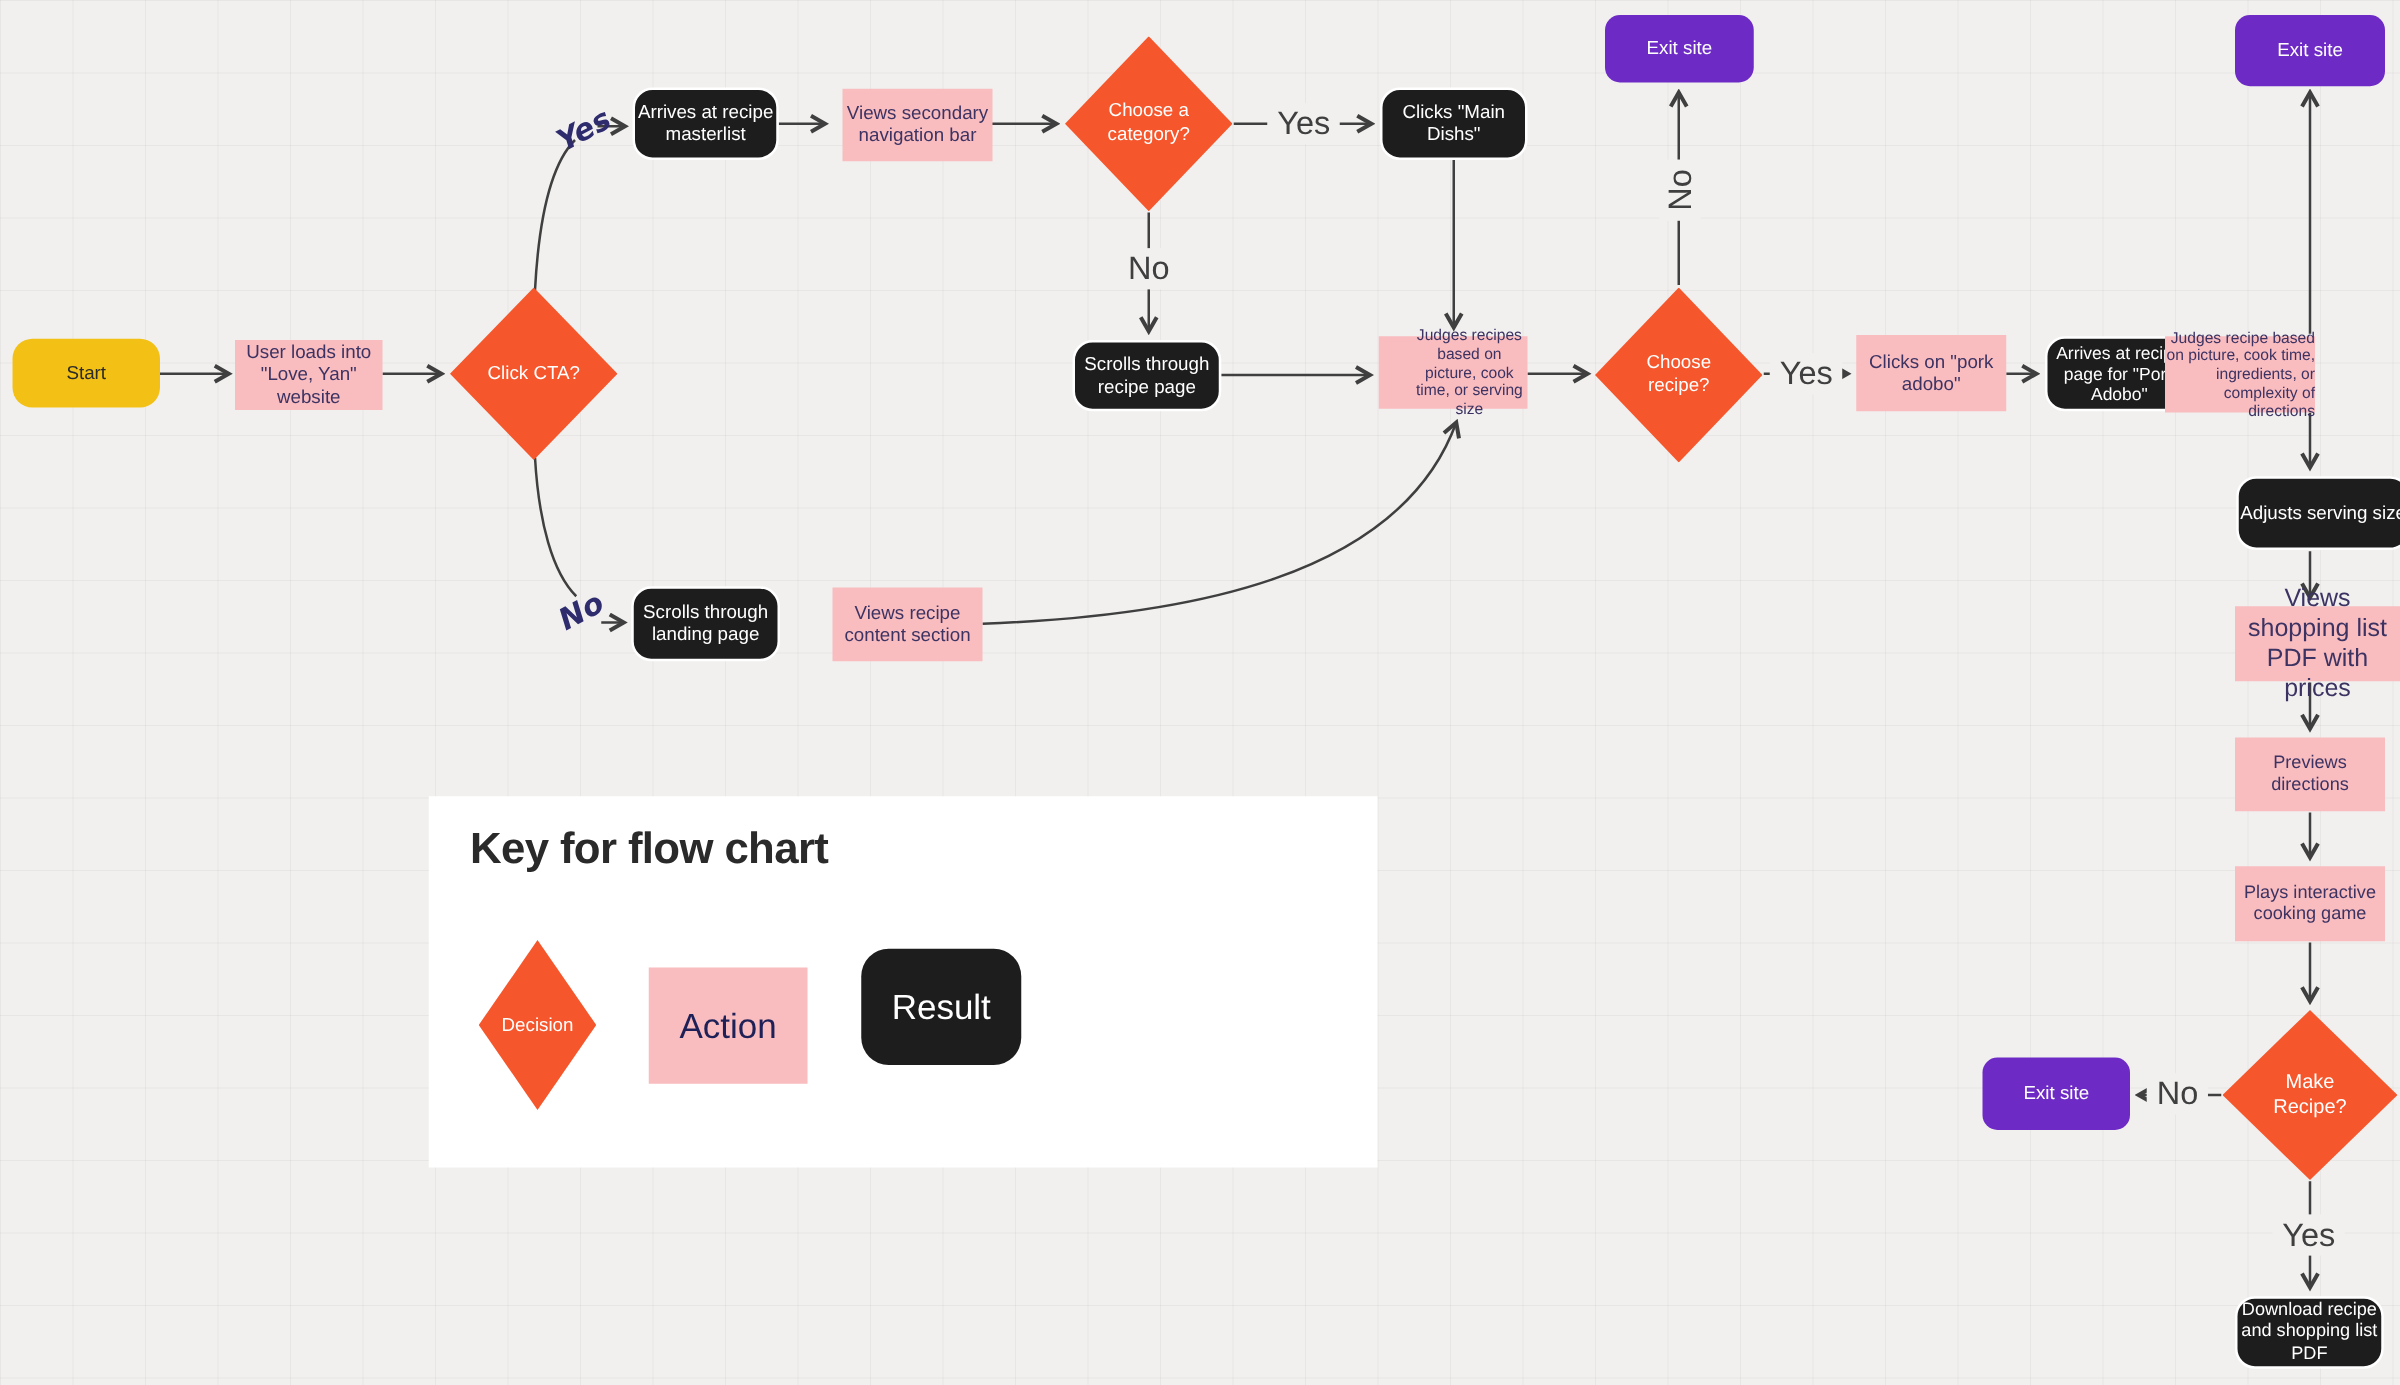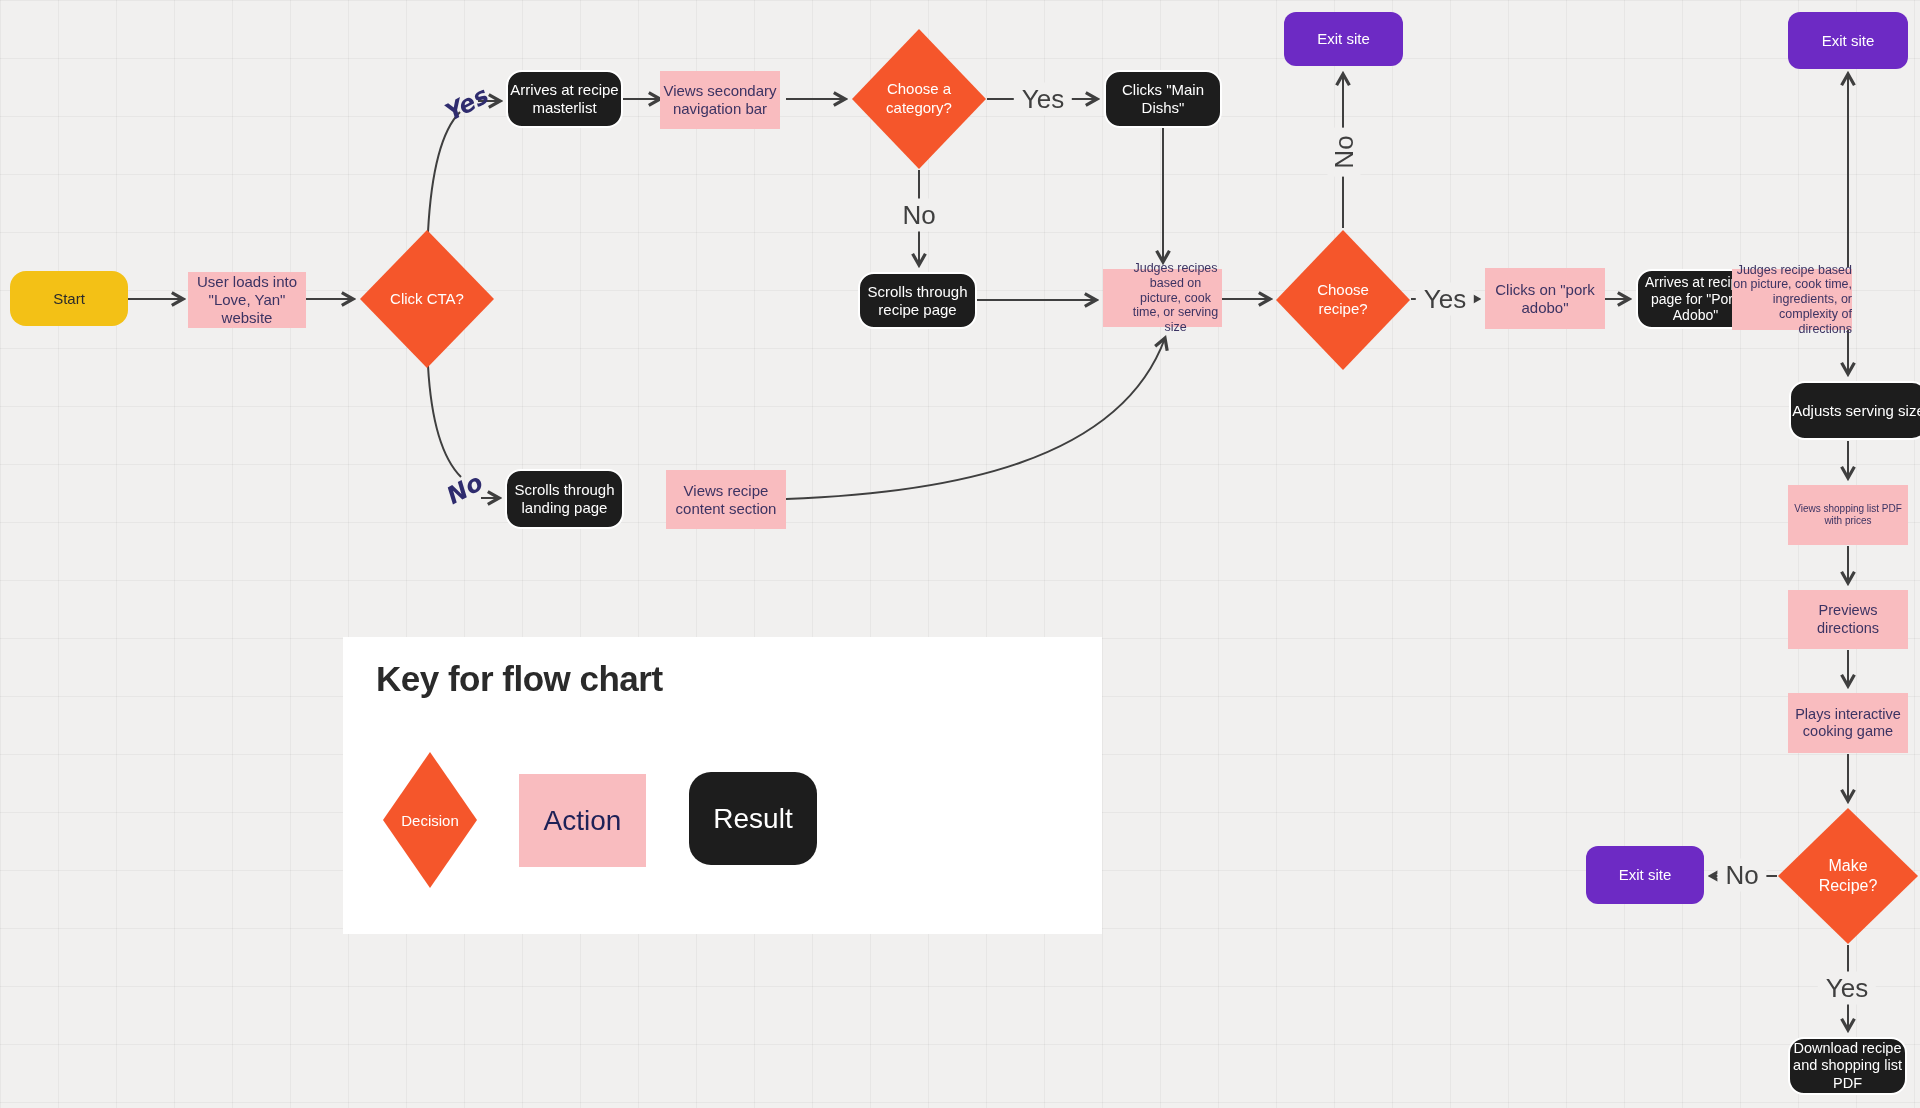--- a/index.html
+++ b/index.html
@@ -48,21 +48,21 @@
     background:#F5562B;color:#fff;font-size:15px;
     clip-path:polygon(50% 0,100% 50%,50% 100%,0 50%);
     display:flex;align-items:center;justify-content:center;
   }
   .key-action{
     position:absolute;left:176px;top:137px;width:127px;height:93px;
     background:#F9BCBF;color:#1E2157;font-size:28px;
     display:flex;align-items:center;justify-content:center;text-align:right;
   }
   .key-result{
-    position:absolute;left:346px;top:135px;width:128px;height:93px;
+    position:absolute;left:346px;top:122px;width:128px;height:93px;
     background:#1D1D1D;color:#fff;font-size:28px;border-radius:22px;
     display:flex;align-items:center;justify-content:center;
   }
 </style>
 </head>
 <body>
 
 <div id="canvas">
 
   <svg id="edges">
@@ -100,21 +100,21 @@
   </svg>
 
   <div class="node start" style="left:10px;top:271px;width:118px;height:55px;">Start</div>
 
   <div class="node action" style="left:188px;top:272px;width:118px;height:56px;">User loads into "Love, Yan" website</div>
 
   <div class="node diamond" style="left:360px;top:230px;width:134px;height:138px;">Click CTA?</div>
 
   <div class="node result" style="left:506px;top:70px;width:117px;height:58px;">Arrives at recipe masterlist</div>
 
-  <div class="node action" style="left:660px;top:71px;width:120px;height:58px;">Views secondary navigation bar</div>
+  <div class="node action" style="left:674px;top:71px;width:120px;height:58px;">Views secondary navigation bar</div>
 
   <div class="node diamond" style="left:852px;top:29px;width:134px;height:140px;">Choose a category?</div>
 
   <div class="node result" style="left:1104px;top:70px;width:118px;height:58px;">Clicks "Main Dishs"</div>
 
   <div class="node result" style="left:858px;top:272px;width:119px;height:57px;">Scrolls through recipe page</div>
 
   <div class="node action small" style="left:1103px;top:269px;width:119px;height:58px;padding-left:26px;">Judges recipes based on picture, cook time, or serving size</div>
 
   <div class="node diamond" style="left:1276px;top:230px;width:134px;height:140px;">Choose recipe?</div>
@@ -124,21 +124,21 @@
   <div class="node action" style="left:1485px;top:268px;width:120px;height:61px;">Clicks on "pork adobo"</div>
 
   <div class="node result" style="left:1636px;top:269px;width:119px;height:60px;font-size:14px;">Arrives at recipe page for "Pork Adobo"</div>
 
   <div class="node action small" style="left:1732px;top:269px;width:120px;height:61px;text-align:right;">Judges recipe based on picture, cook time, ingredients, or complexity of directions</div>
 
   <div class="node exit" style="left:1788px;top:12px;width:120px;height:57px;">Exit site</div>
 
   <div class="node result" style="left:1789px;top:381px;width:139px;height:59px;">Adjusts serving size</div>
 
-  <div class="node action" style="left:1788px;top:485px;width:120px;height:60px;font-size:10px;">Views shopping list PDF with prices</div>
+  <div class="node action" style="left:1788px;top:485px;width:132px;height:60px;font-size:20px;">Views shopping list PDF with prices</div>
 
   <div class="node action" style="left:1788px;top:590px;width:120px;height:59px;font-size:14.5px;">Previews directions</div>
 
   <div class="node action" style="left:1788px;top:693px;width:120px;height:60px;font-size:14.5px;">Plays interactive cooking game</div>
 
   <div class="node diamond" style="left:1778px;top:808px;width:140px;height:136px;font-size:16px;">Make Recipe?</div>
 
   <div class="node exit" style="left:1586px;top:846px;width:118px;height:58px;">Exit site</div>
 
   <div class="node result" style="left:1788px;top:1037px;width:119px;height:58px;font-size:14.5px;">Download recipe and shopping list PDF</div>

